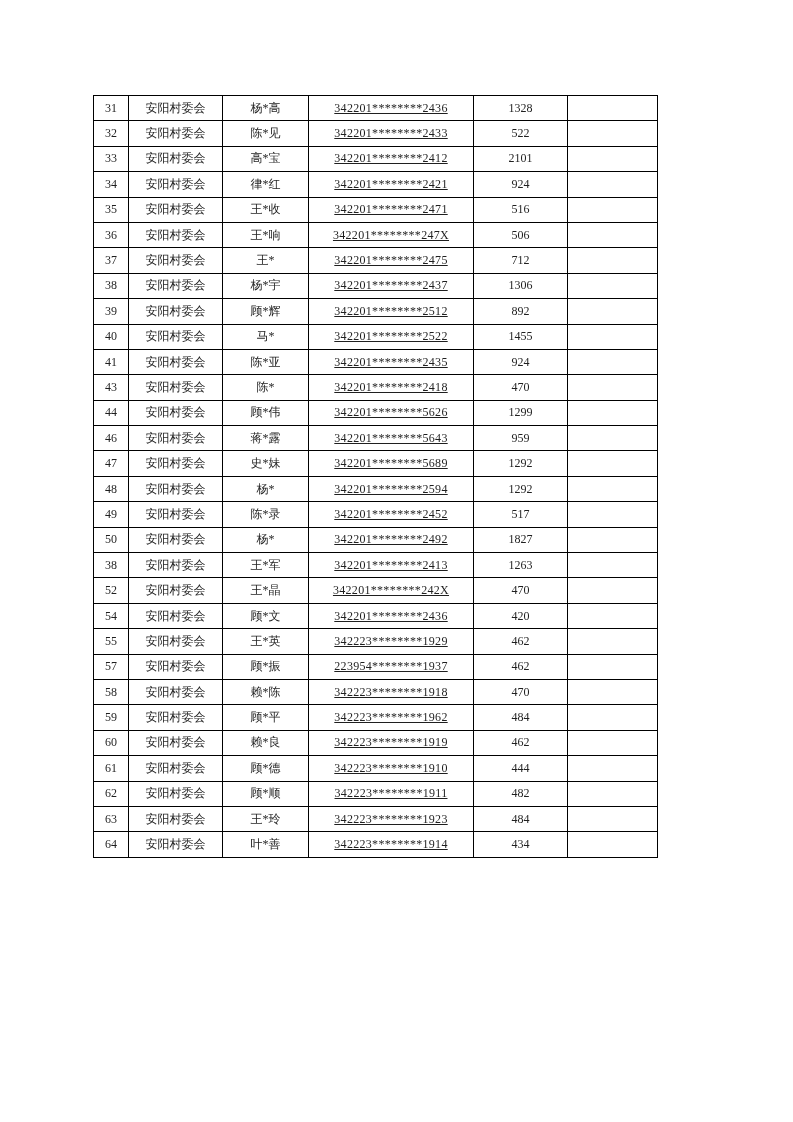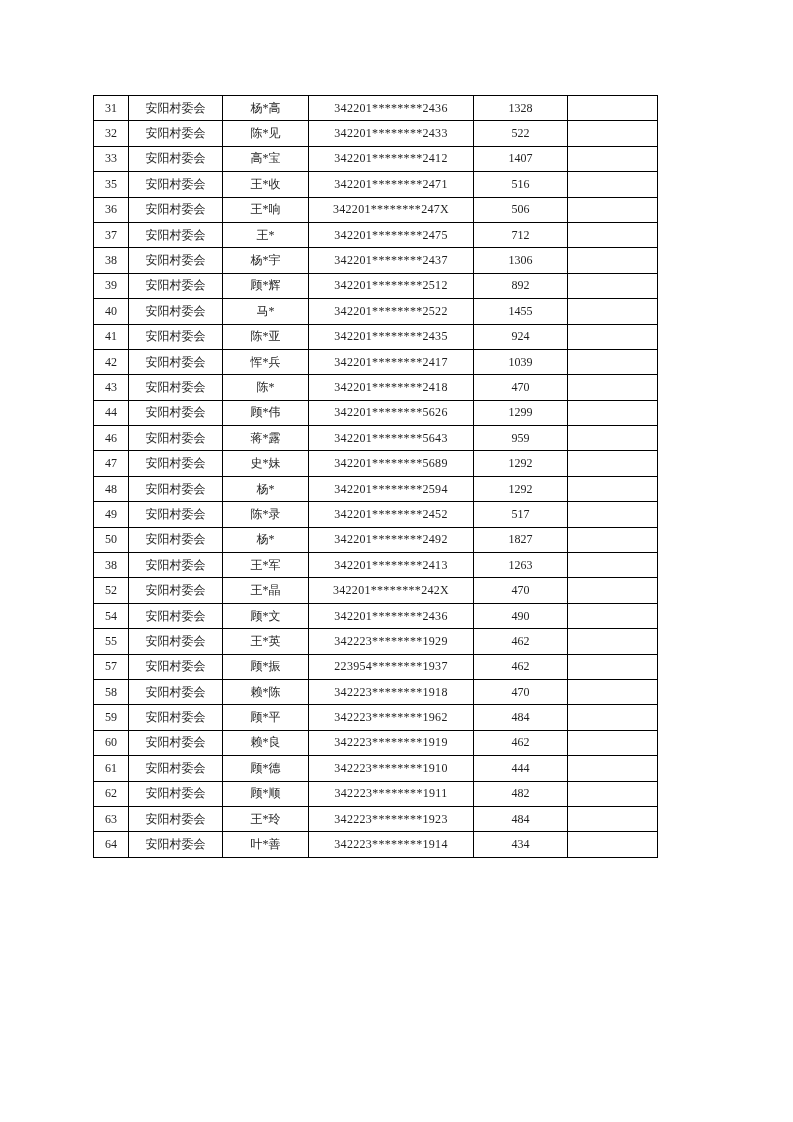--- a/index.html
+++ b/index.html
@@ -28,21 +28,21 @@
     height: 24.4px;
     padding: 0;
     text-align: center;
     vertical-align: middle;
     font-size: 12px;
     color: #1f1f1f;
     white-space: nowrap;
     overflow: hidden;
     font-family: "Liberation Serif", "DejaVu Serif", serif;
   }
-  td.col-id { letter-spacing: 0.3px; }
+  td.col-id { letter-spacing: 0.3px; text-decoration: underline; }
 </style>
 </head>
 <body>
 
 <div class="page">
   <table class="roster">
     <colgroup>
       <col style="width:35px">
       <col style="width:94px">
       <col style="width:86px">
@@ -66,21 +66,29 @@
       <td class="col-name">陈*见</td>
       <td class="col-id">342201********2433</td>
       <td class="col-amount">522</td>
       <td class="col-note"></td>
     </tr>
         <tr>
       <td class="col-no">33</td>
       <td class="col-village">安阳村委会</td>
       <td class="col-name">高*宝</td>
       <td class="col-id">342201********2412</td>
-      <td class="col-amount">1407</td>
+      <td class="col-amount">2101</td>
+      <td class="col-note"></td>
+    </tr>
+        <tr>
+      <td class="col-no">34</td>
+      <td class="col-village">安阳村委会</td>
+      <td class="col-name">律*红</td>
+      <td class="col-id">342201********2421</td>
+      <td class="col-amount">924</td>
       <td class="col-note"></td>
     </tr>
         <tr>
       <td class="col-no">35</td>
       <td class="col-village">安阳村委会</td>
       <td class="col-name">王*收</td>
       <td class="col-id">342201********2471</td>
       <td class="col-amount">516</td>
       <td class="col-note"></td>
     </tr>
@@ -126,28 +134,20 @@
     </tr>
         <tr>
       <td class="col-no">41</td>
       <td class="col-village">安阳村委会</td>
       <td class="col-name">陈*亚</td>
       <td class="col-id">342201********2435</td>
       <td class="col-amount">924</td>
       <td class="col-note"></td>
     </tr>
         <tr>
-      <td class="col-no">42</td>
-      <td class="col-village">安阳村委会</td>
-      <td class="col-name">恽*兵</td>
-      <td class="col-id">342201********2417</td>
-      <td class="col-amount">1039</td>
-      <td class="col-note"></td>
-    </tr>
-        <tr>
       <td class="col-no">43</td>
       <td class="col-village">安阳村委会</td>
       <td class="col-name">陈*</td>
       <td class="col-id">342201********2418</td>
       <td class="col-amount">470</td>
       <td class="col-note"></td>
     </tr>
         <tr>
       <td class="col-no">44</td>
       <td class="col-village">安阳村委会</td>
@@ -210,21 +210,21 @@
       <td class="col-name">王*晶</td>
       <td class="col-id">342201********242X</td>
       <td class="col-amount">470</td>
       <td class="col-note"></td>
     </tr>
         <tr>
       <td class="col-no">54</td>
       <td class="col-village">安阳村委会</td>
       <td class="col-name">顾*文</td>
       <td class="col-id">342201********2436</td>
-      <td class="col-amount">490</td>
+      <td class="col-amount">420</td>
       <td class="col-note"></td>
     </tr>
         <tr>
       <td class="col-no">55</td>
       <td class="col-village">安阳村委会</td>
       <td class="col-name">王*英</td>
       <td class="col-id">342223********1929</td>
       <td class="col-amount">462</td>
       <td class="col-note"></td>
     </tr>

